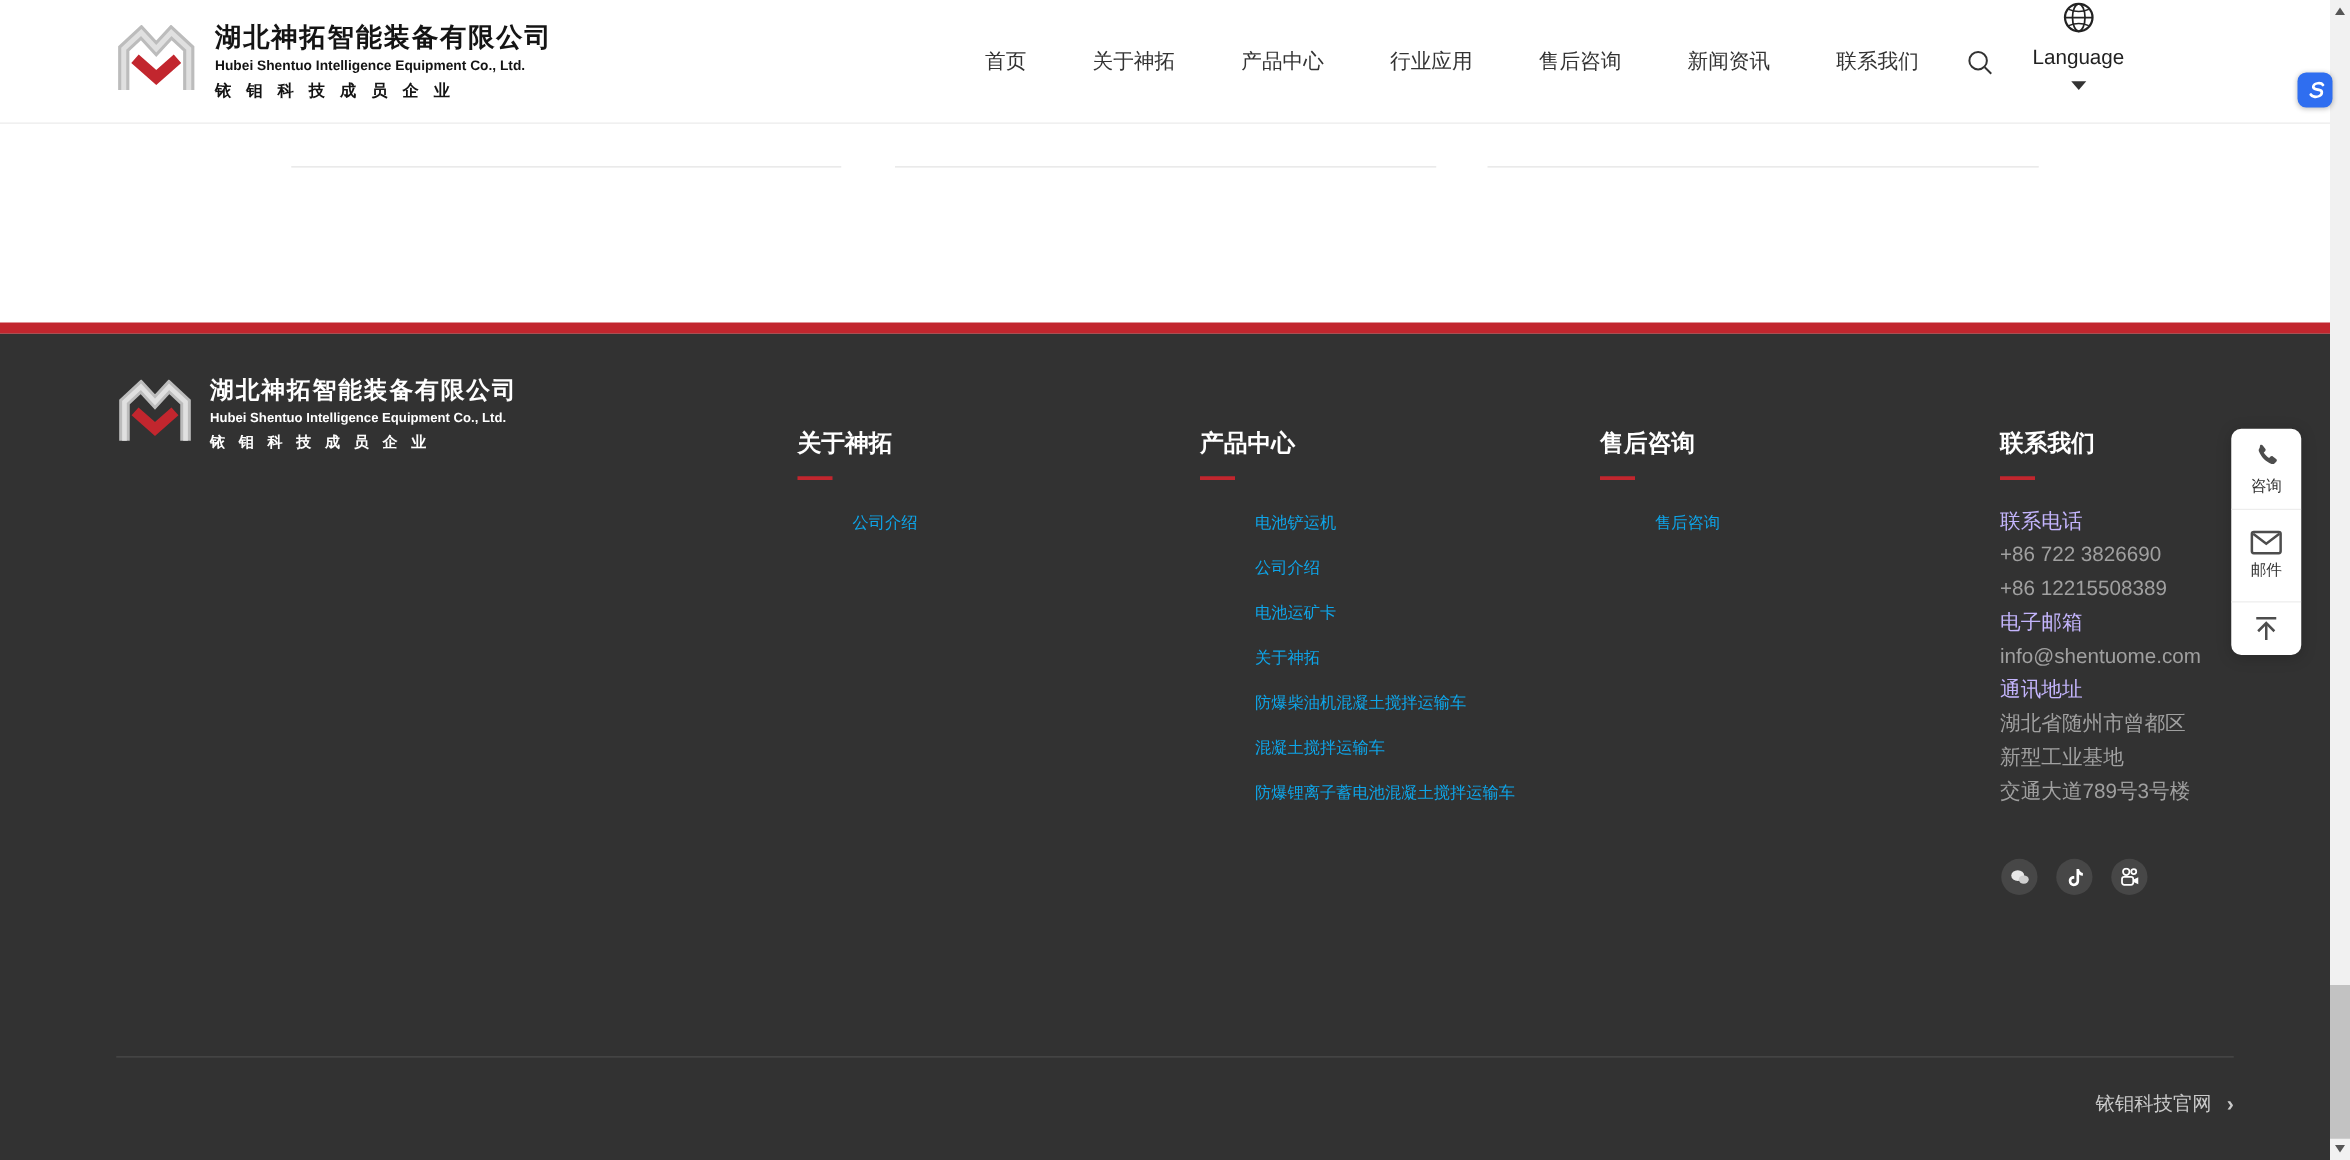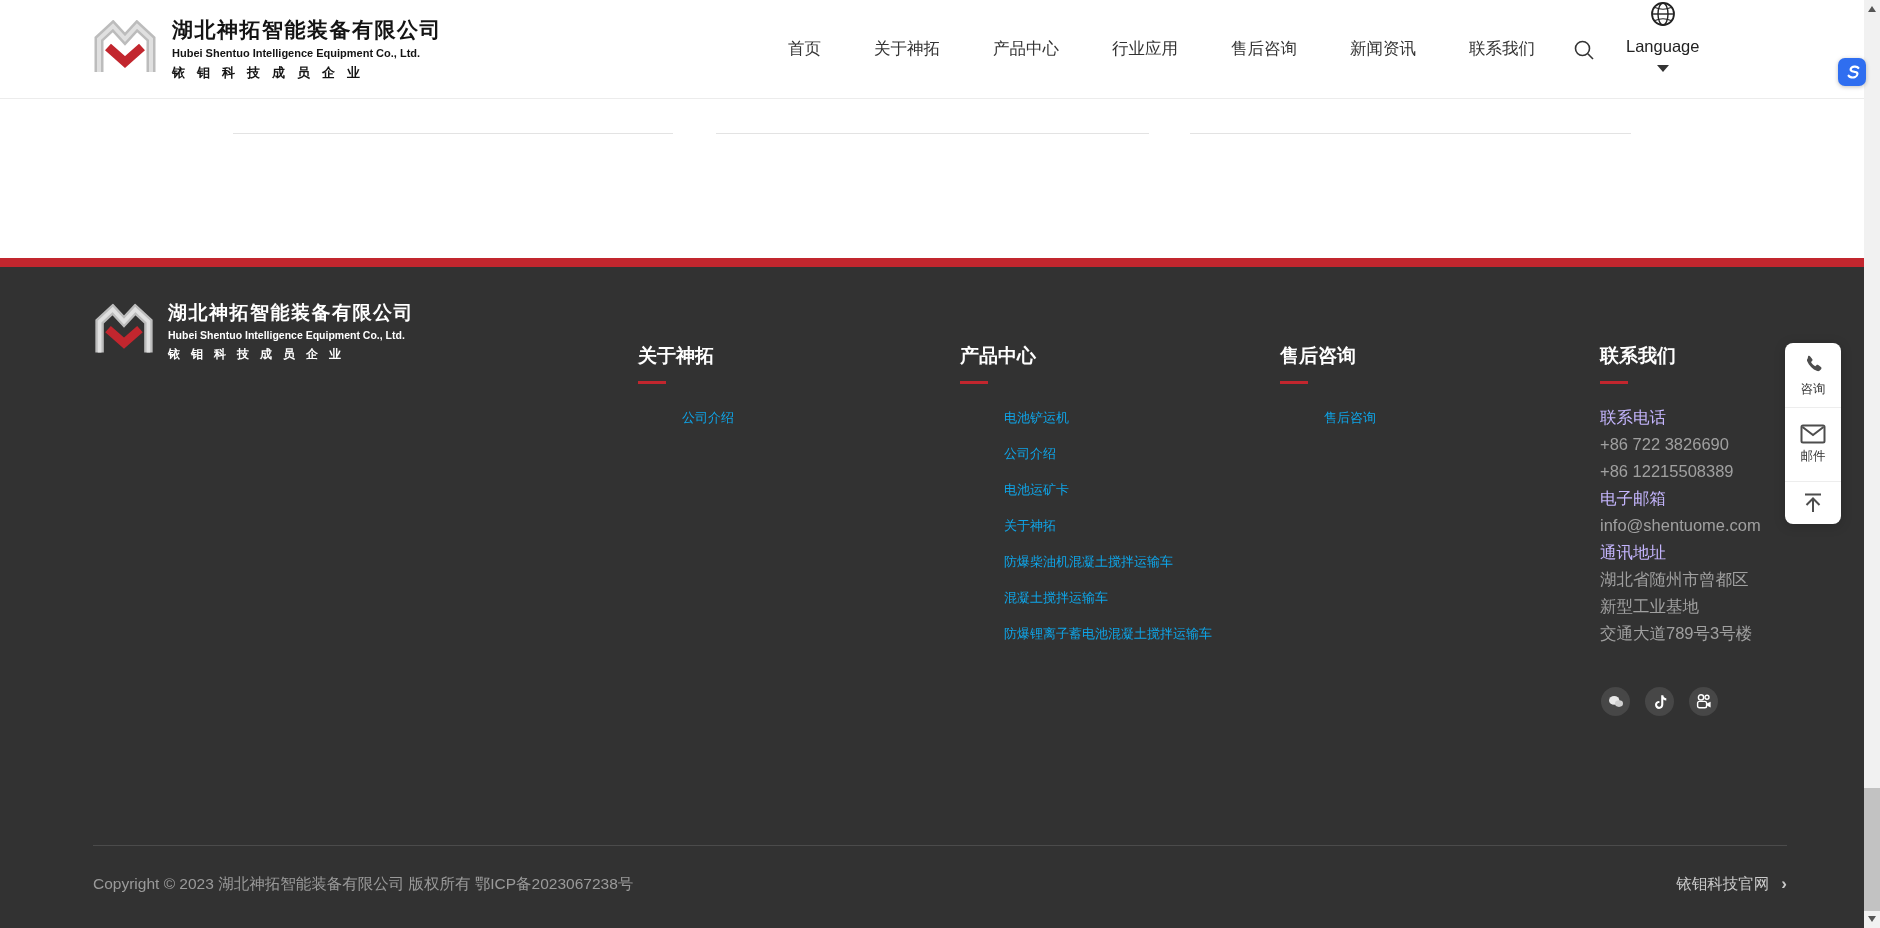--- a/index.html
+++ b/index.html
@@ -239,21 +239,20 @@
       <svg width="16" height="15" viewBox="0 0 16 15">
           <circle cx="5" cy="3.4" r="2.6" fill="none" stroke="#fff" stroke-width="1.4"></circle>
           <circle cx="11" cy="3.2" r="2" fill="none" stroke="#fff" stroke-width="1.4"></circle>
           <rect x="1.6" y="7.4" width="9" height="6.4" rx="1.8" fill="none" stroke="#fff" stroke-width="1.4"></rect>
           <path d="M10.8 9.6 L14.6 7.8 V13.4 L10.8 11.6 Z" fill="#fff"></path>
         </svg>
     </span>
   </div>
 
   <div class="f-divider"></div>
-  <div class="copyright">Copyright © 2023 湖北神拓智能装备有限公司 版权所有 鄂ICP备2023067238号</div>
   <a class="partner" href="#">
     <span class="txt">铱钼科技官网</span>
     <span class="chev">›</span>
   </a>
 </div>
 
 <div class="side-panel">
   <div class="sp-item sp-consult">
     <span>
       <svg width="24" height="24" viewBox="0 0 24 24">

